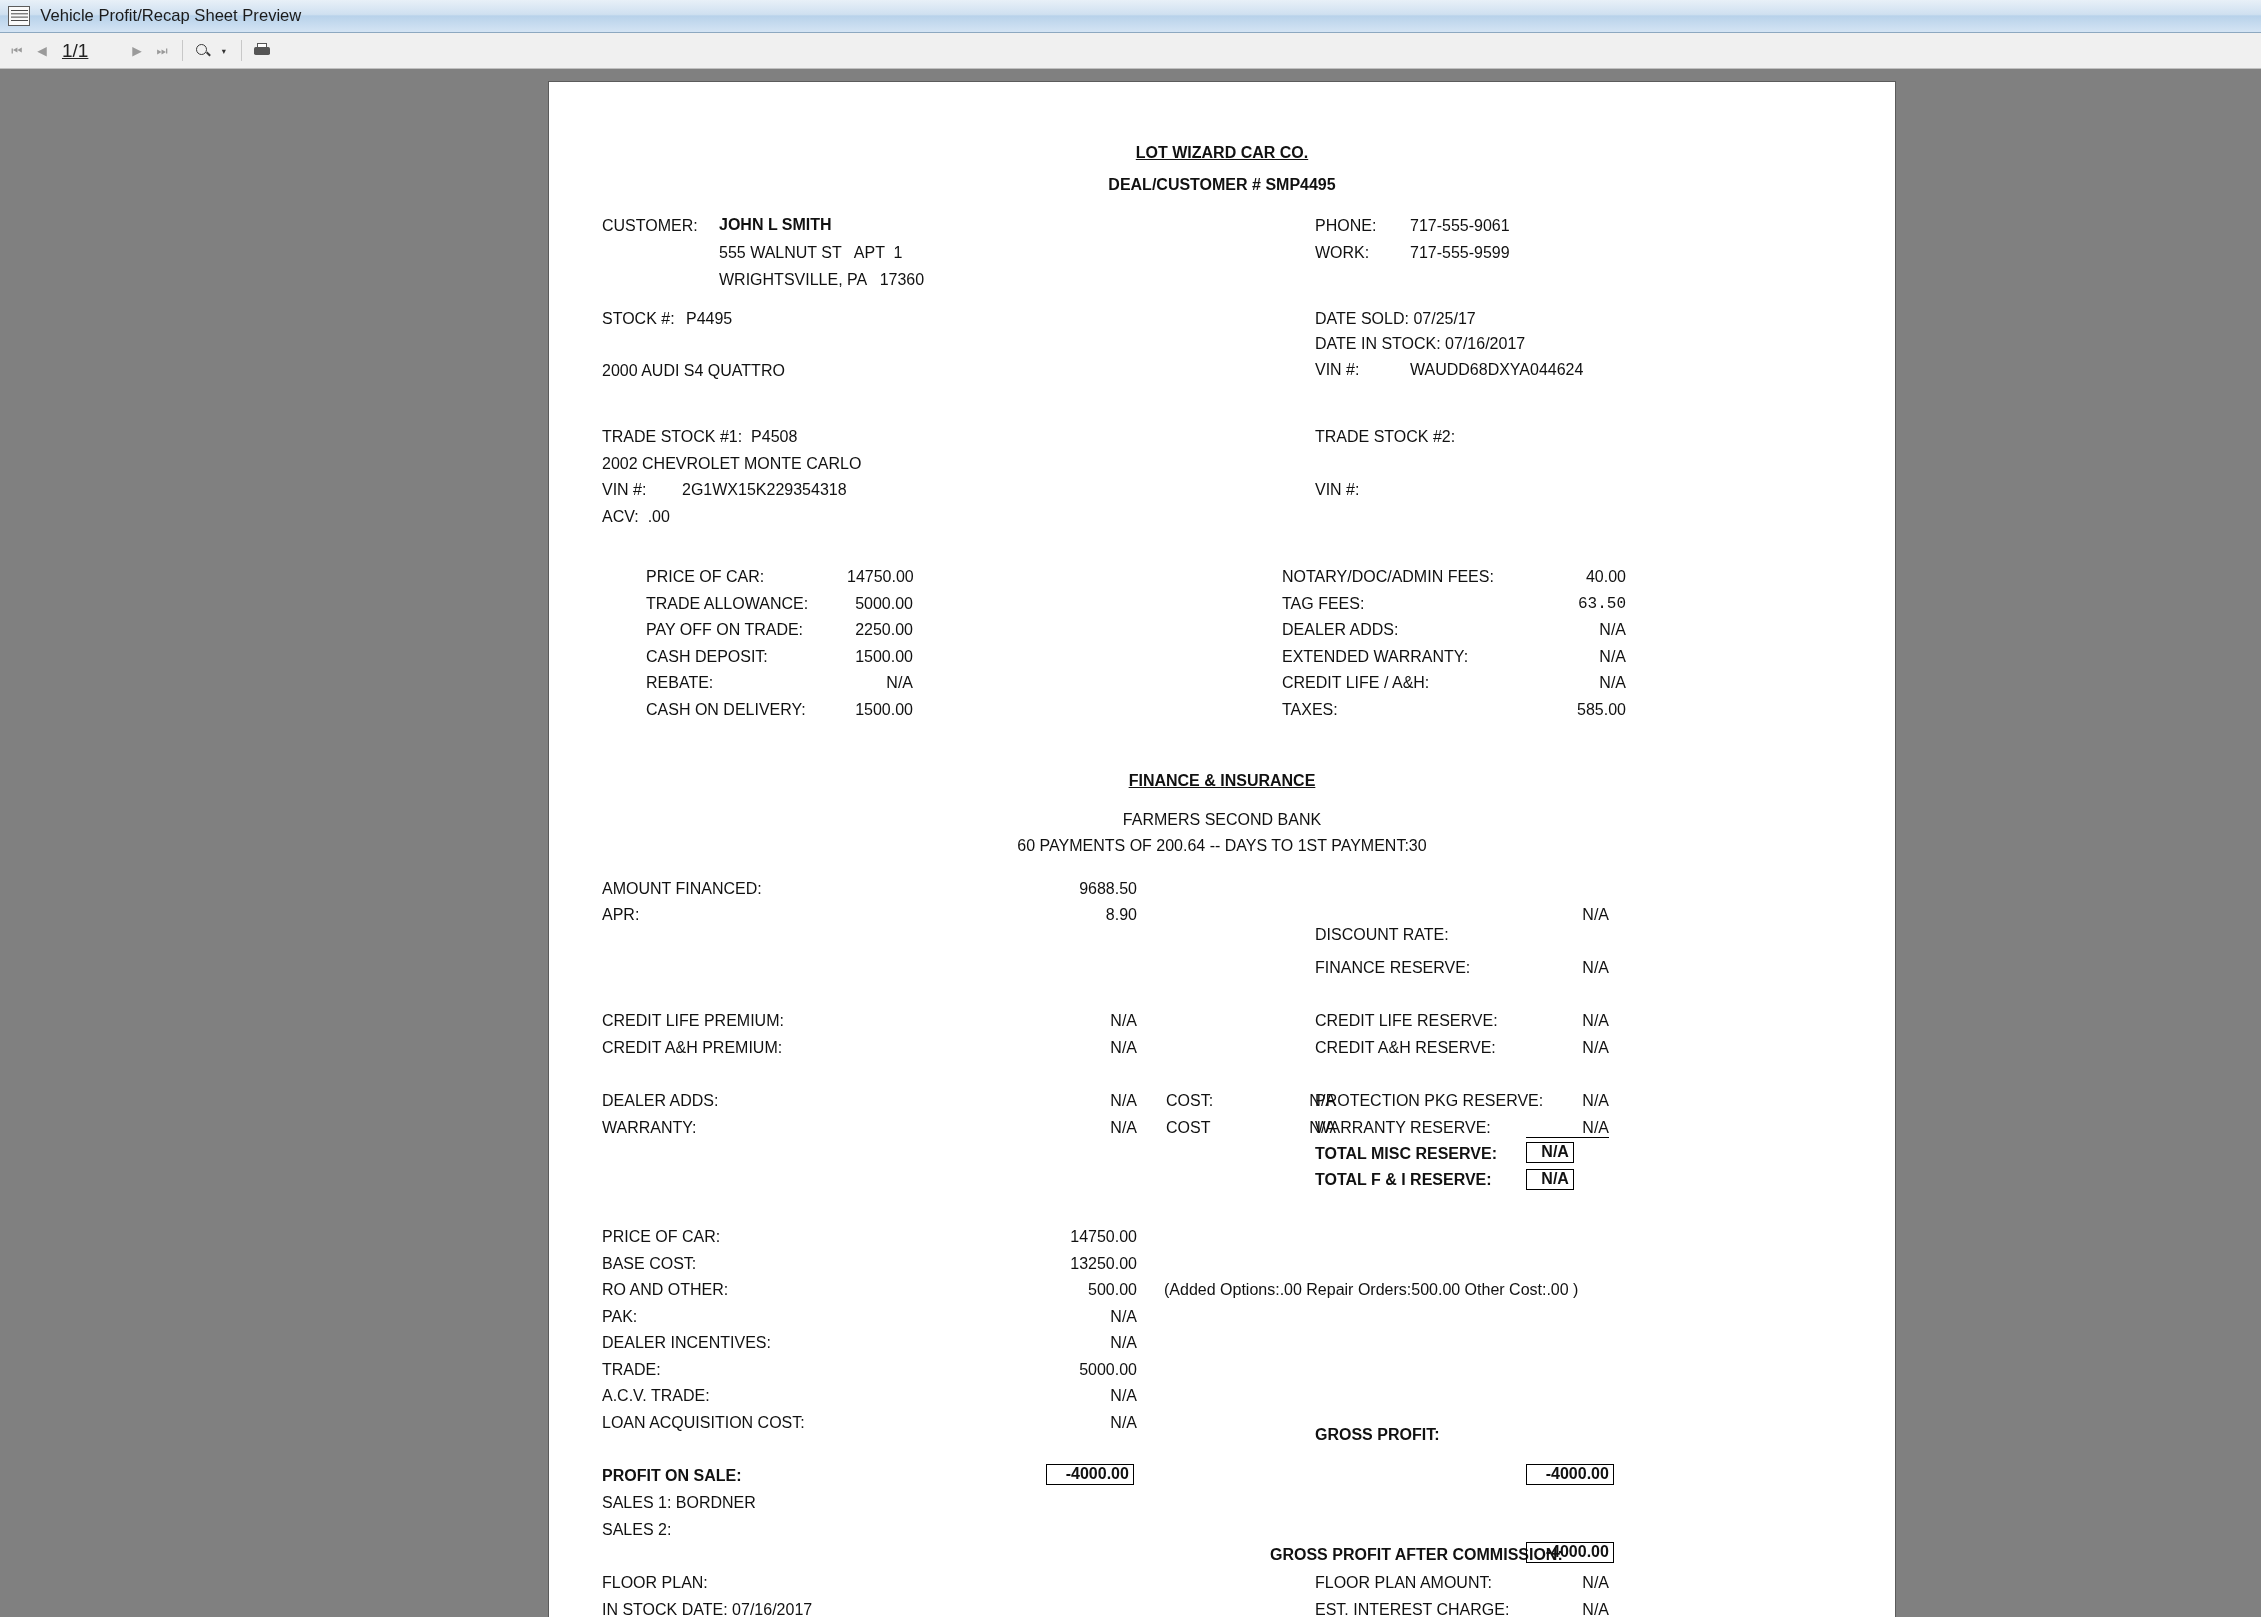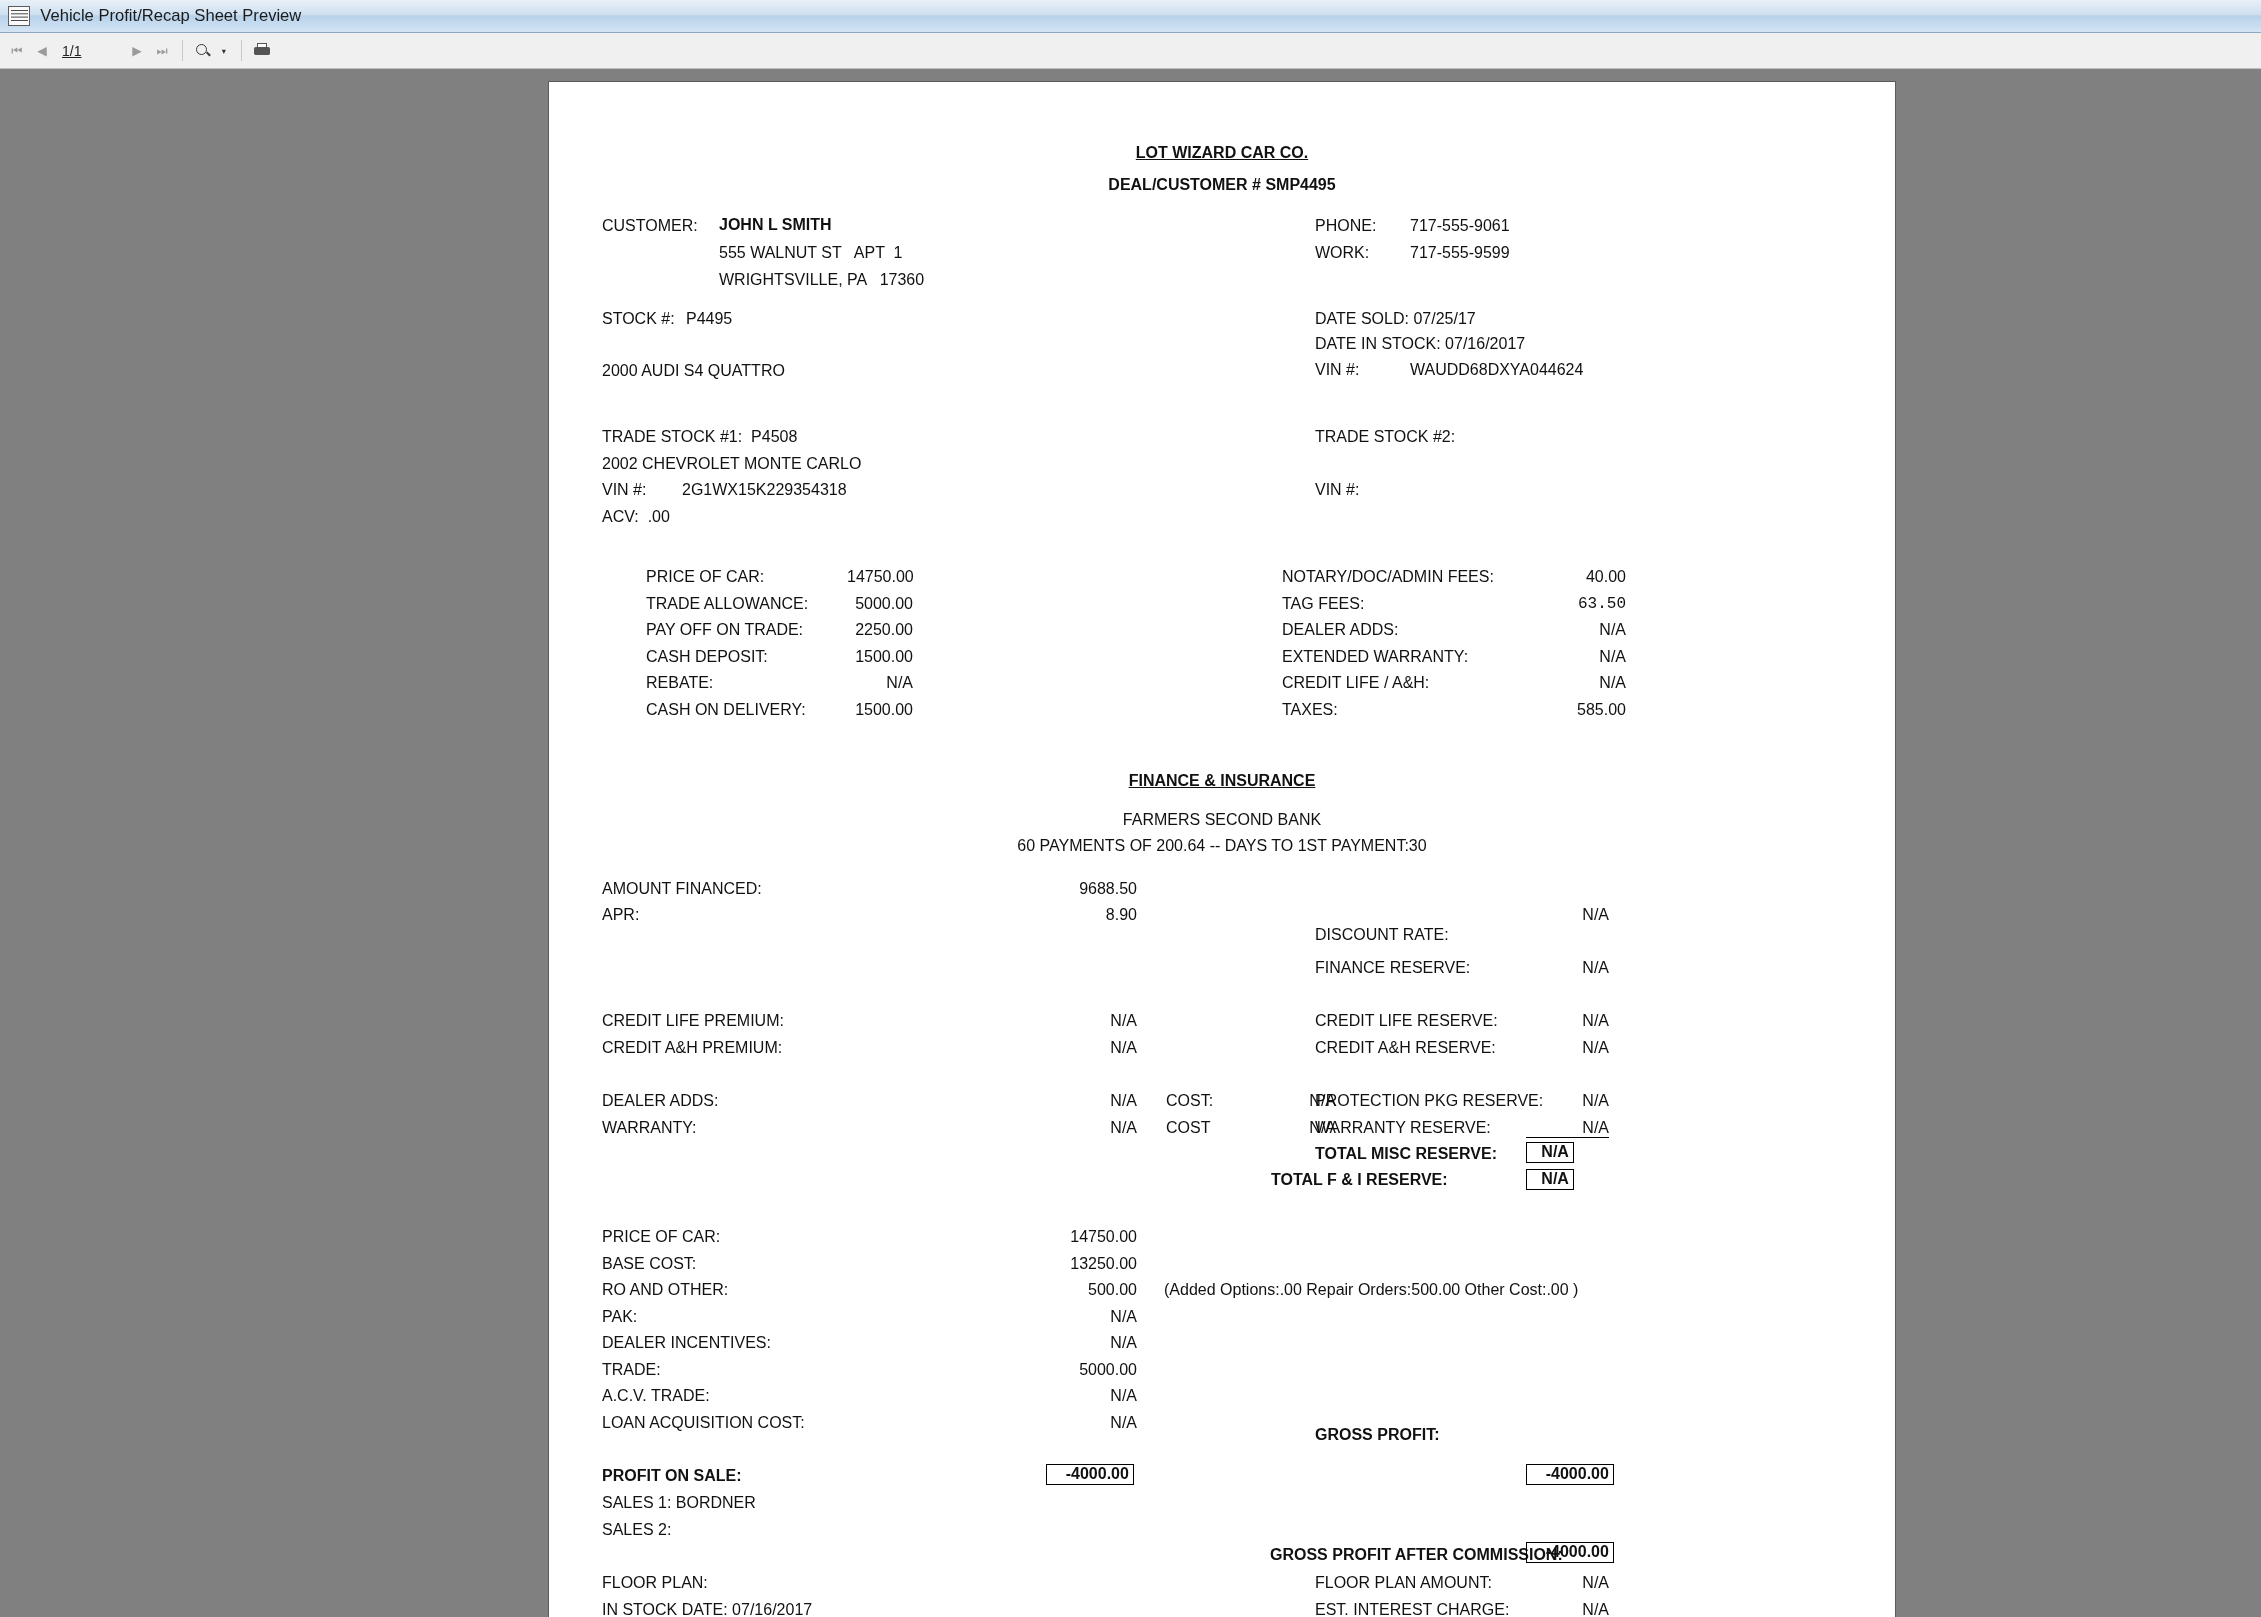--- a/index.html
+++ b/index.html
@@ -65,21 +65,21 @@
     border: 0.8px solid transparent;
     user-select: none;
   }
   .tb-btn.disabled { color: #9a9a9a; }
   .tb-sep {
     width: 0.8px; height: 21.5px;
     background: #c8c8c8;
     margin: 0 6.6px;
   }
   .page-indicator {
-    font-size: 14px;
+    font-size: 19px;
     color: #222;
     padding: 0 11.6px 0 6.6px;
     min-width: 50px;
     text-decoration: underline;
   }
   .tb-split {
     display: flex; align-items: center;
   }
   .tb-arrow {
     width: 18px; height: 23px;
@@ -296,21 +296,21 @@
       <div class="abs" style="left:617px; top:1037px;">COST</div>
       <div class="row-val" style="left:671px; top:1037px; width:116px;">N/A</div>
 
       <div class="abs" style="left:766px; top:1010px;">PROTECTION PKG RESERVE:</div>
       <div class="row-val" style="left:977px; top:1010px; width:83px;">N/A</div>
       <div class="abs" style="left:766px; top:1037px;">WARRANTY RESERVE:</div>
       <div class="row-val" style="left:977px; top:1037px; width:83px; border-bottom:0.8px solid #000;">N/A</div>
 
       <div class="abs b" style="left:766px; top:1063px;">TOTAL MISC RESERVE:</div>
       <div class="abs boxed" style="left:977px; top:1060px; width:48px;">N/A</div>
-      <div class="abs b" style="left:722px; top:1089px;">TOTAL F &amp; I RESERVE:</div>
+      <div class="abs b" style="left:766px; top:1089px;">TOTAL F &amp; I RESERVE:</div>
       <div class="abs boxed" style="left:977px; top:1087px; width:48px;">N/A</div>
 
       <div class="abs" style="left:53px; top:1146px;">PRICE OF CAR:</div>
       <div class="row-val" style="left:472px; top:1146px; width:116px;">14750.00</div>
       <div class="abs" style="left:53px; top:1173px;">BASE COST:</div>
       <div class="row-val" style="left:472px; top:1173px; width:116px;">13250.00</div>
       <div class="abs" style="left:53px; top:1199px;">RO AND OTHER:</div>
       <div class="row-val" style="left:472px; top:1199px; width:116px;">500.00</div>
       <div class="abs" style="left:53px; top:1226px;">PAK:</div>
       <div class="row-val" style="left:472px; top:1226px; width:116px;">N/A</div>

